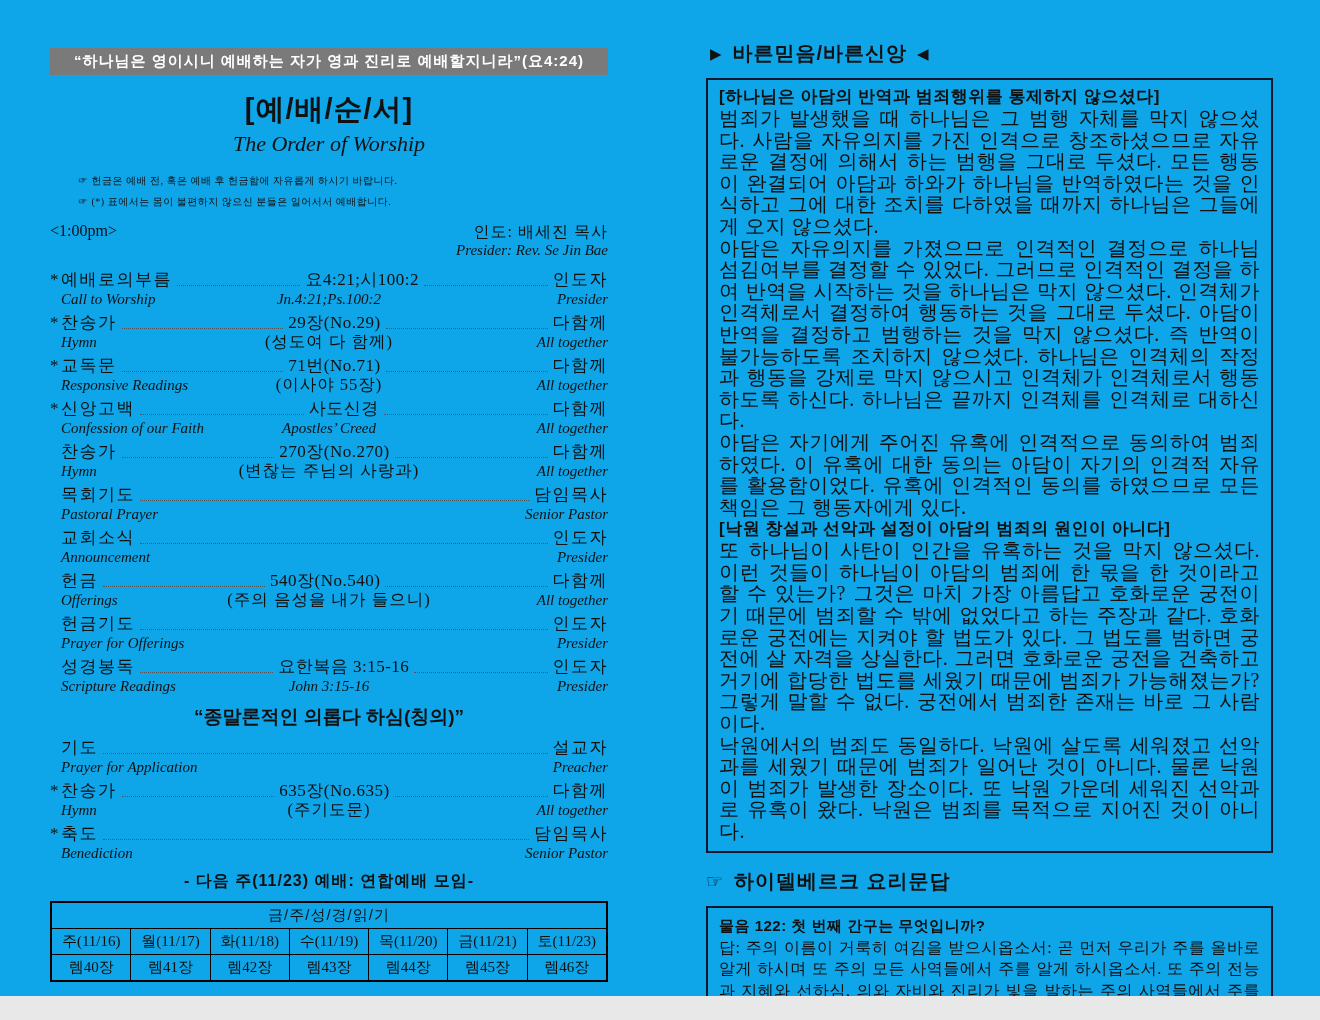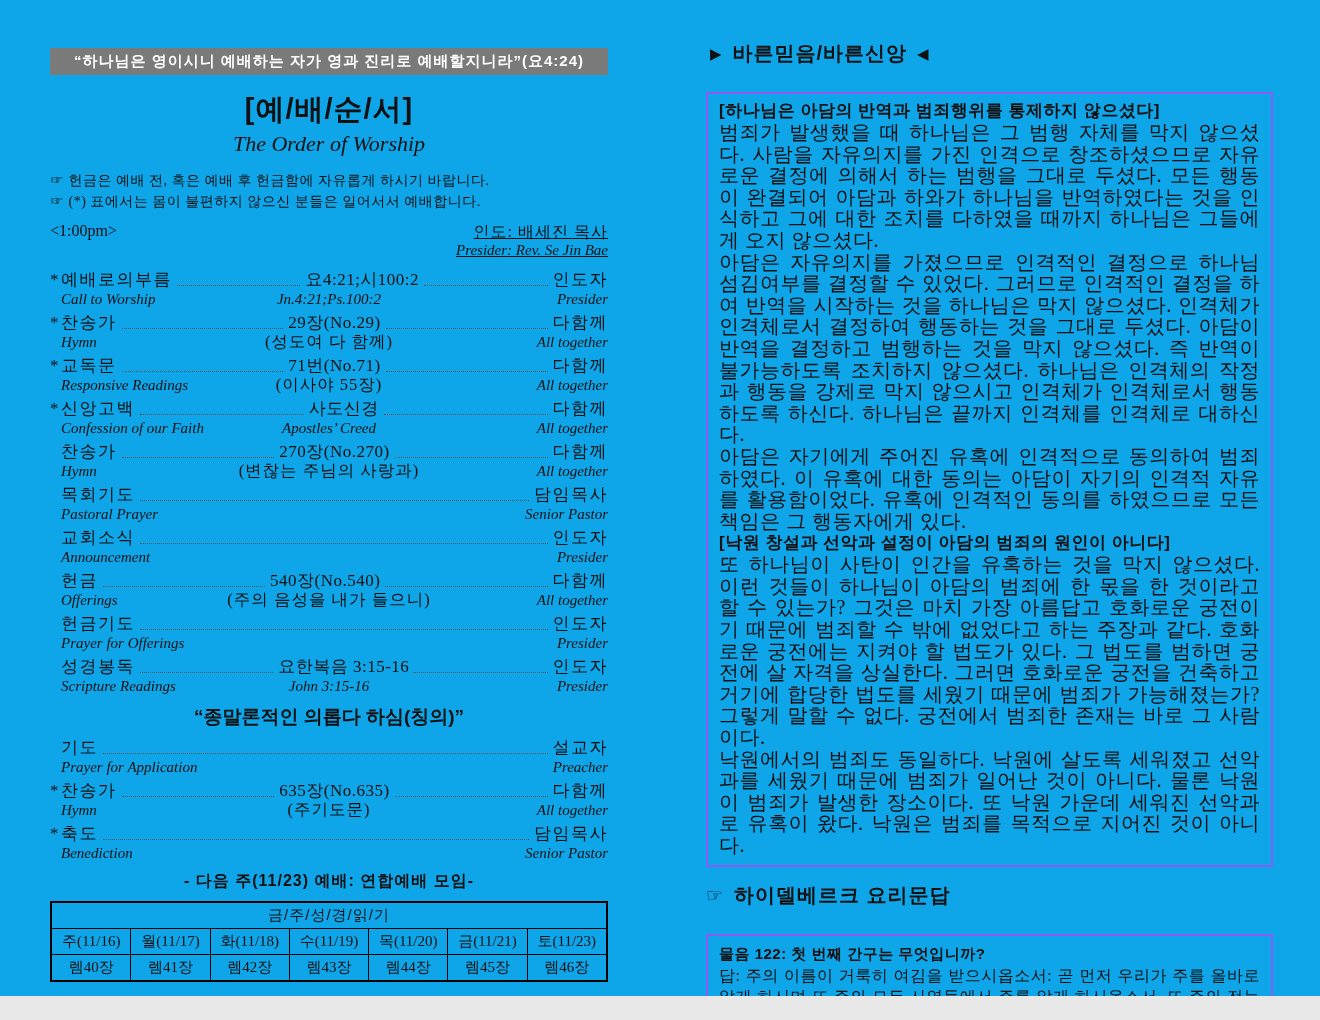--- a/index.html
+++ b/index.html
@@ -6,24 +6,24 @@
   .page{position:relative;width:1320px;height:996px;background:#0ea5e9;overflow:hidden;
         font-family:"Liberation Serif","DejaVu Serif",serif;color:#111;}
   .gothic{font-family:"Liberation Sans","DejaVu Sans",sans-serif;}
 
   
   .left-col{position:absolute;left:50px;top:48px;width:558px;}
   .banner{background:#7a7a7a;color:#fff;text-align:center;font-weight:bold;
           font-size:15px;padding:4px 0;letter-spacing:1px;}
   .order-title{text-align:center;font-weight:bold;font-size:29px;margin-top:15px;letter-spacing:1px;}
   .order-subtitle{text-align:center;font-style:italic;font-size:22px;margin-top:1px;}
-  .notes{margin-top:13px;font-size:14px;line-height:21px;letter-spacing:0.5px;}
+  .notes{margin-top:13px;font-size:10px;line-height:21px;letter-spacing:0.5px;margin-left:28px;}
   .time-row{display:flex;justify-content:space-between;align-items:flex-start;margin-top:10px;}
   .time{font-size:16px;}
-  .presider-block{text-align:right;line-height:19px;text-decoration:underline;}
+  .presider-block{text-align:right;line-height:19px;}
   .presider-kr{font-size:16px;letter-spacing:1px;}
   .presider-en{font-style:italic;font-size:15px;}
 
   .w-list{margin-top:9px;}
   .w-item{margin-bottom:4px;}
   .w-line1{display:flex;align-items:flex-end;font-size:17px;line-height:21px;}
   .w-star{width:11px;flex:0 0 11px;}
   .w-kr{white-space:nowrap;letter-spacing:1.5px;}
   .dots{flex:1 1 auto;min-width:14px;border-bottom:1.5px dotted #555;margin:0 5px 4px 5px;}
   .w-c1{white-space:nowrap;letter-spacing:0.5px;}
@@ -41,21 +41,21 @@
   .reading-table td{border:1.5px solid #000;text-align:center;font-size:15px;padding:3px 0;}
   .rt-title{font-weight:normal;font-size:18px;letter-spacing:1px;
             font-family:"Liberation Sans","DejaVu Sans",sans-serif;}
 
   
   .right-col{position:absolute;left:706px;top:40px;width:567px;}
   .sec-head{display:flex;align-items:center;font-weight:bold;font-size:20px;letter-spacing:1px;}
   .tri{font-size:15px;margin:0 10px;}
   .tri:first-child{margin-left:4px;}
   .hand{font-size:19px;margin:0 10px 0 0;}
-  .box{border:2px solid #8b5cf6;padding:6px 11px 8px 11px;margin-top:25px;}
+  .box{border:2px solid #0f172a;padding:6px 11px 8px 11px;margin-top:11px;}
   .bhead{font-weight:bold;font-size:17px;line-height:22px;letter-spacing:0.5px;
          font-family:"Liberation Sans","DejaVu Sans",sans-serif;}
   .bpara{font-size:20px;line-height:21.6px;text-align:justify;letter-spacing:0.5px;}
   .sec-head2{margin-top:15px;}
   .cat-q{font-weight:bold;font-size:15px;line-height:23px;letter-spacing:0.5px;
          font-family:Liberation Sans, sans-serif;}
   .cat-a{font-size:16px;line-height:21.6px;text-align:justify;letter-spacing:0.5px;}
 </style>
 </head>
 <body>

